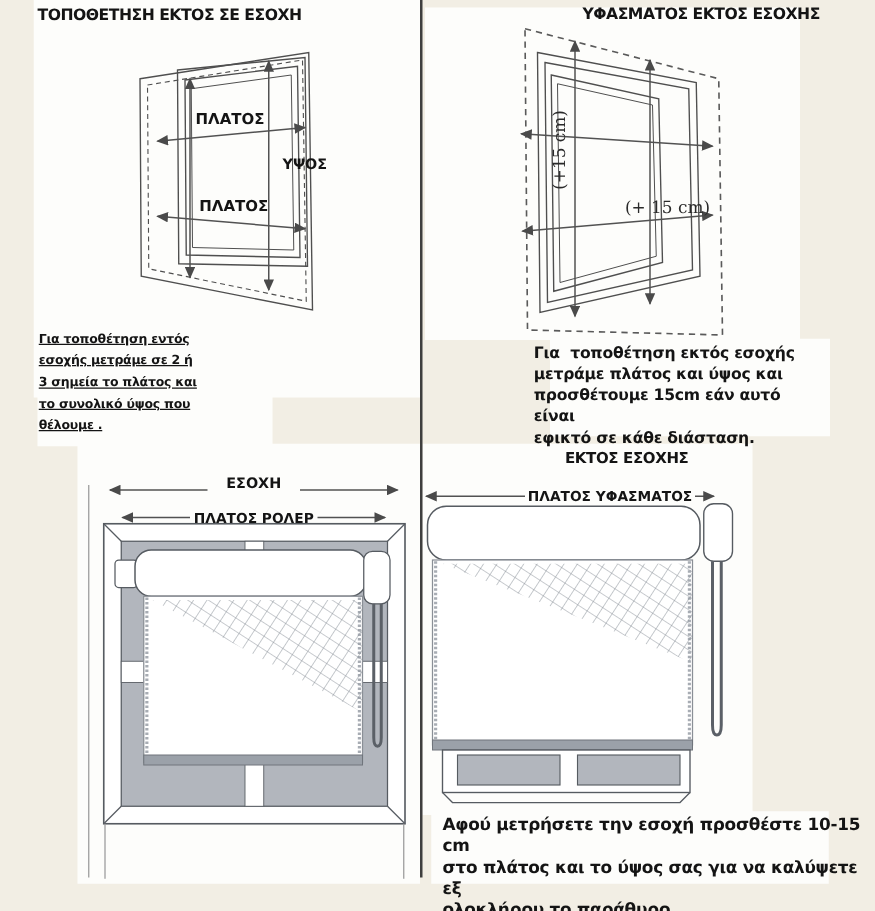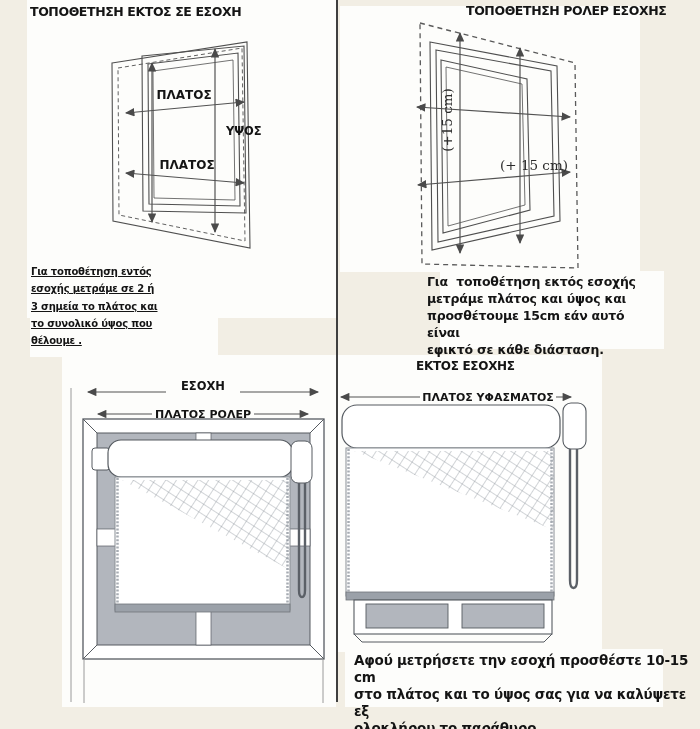--- a/index.html
+++ b/index.html
@@ -2,21 +2,21 @@
 <html style="--page-bg: #f2eee4; --panel-bg: #fdfdfb; --line: #4a4a4a; --frame-gray: #b2b6bd; --text: #141414;"><head>
 <meta charset="utf-8">
 <style>
   html,body{margin:0;padding:0;}
   body{width:700px;height:729px;position:relative;overflow:hidden;
        background:var(--page-bg,#f2eee4);
        font-family:"DejaVu Sans",sans-serif;color:var(--text,#141414);}
   .panel{position:absolute;background:var(--panel-bg,#fdfdfb);}
   .divider{position:absolute;background:#3f3f3f;}
   .title{position:absolute;font-weight:700;font-size:12.5px;letter-spacing:-0.4px;white-space:nowrap;z-index:3;}
-  .heading{position:absolute;font-weight:700;font-size:12px;letter-spacing:-0.3px;white-space:nowrap;z-index:3;}
+  .heading{position:absolute;font-weight:700;font-size:12px;letter-spacing:-0.3px;white-space:nowrap;z-index:3;margin-left:36px;}
   .caption{position:absolute;font-weight:700;white-space:pre-wrap;z-index:3;}
   .cap-tl{left:31px;top:263px;width:200px;font-size:10px;line-height:17.3px;letter-spacing:-0.2px;text-decoration:underline;}
   .cap-tr{left:427px;top:273px;width:230px;font-size:12.5px;line-height:17px;letter-spacing:-0.2px;}
   .cap-br{left:354px;top:652px;width:345px;font-size:13.5px;line-height:17px;letter-spacing:-0.2px;}
   svg{position:absolute;z-index:2;}
   .dlabel{font-family:"DejaVu Sans",sans-serif;font-weight:700;fill:#141414;}
   .serif{font-family:"DejaVu Serif",serif;font-weight:400;fill:#2a2a2a;}
 </style>
 </head>
 <body>
@@ -25,21 +25,21 @@
 <div class="panel" style="left:30px;top:260px;width:188px;height:97px;"></div>
 <div class="panel" style="left:340px;top:6px;width:300px;height:266px;"></div>
 <div class="panel" style="left:440px;top:271px;width:224px;height:78px;"></div>
 <div class="panel" style="left:62px;top:355px;width:274px;height:352px;"></div>
 <div class="panel" style="left:338px;top:355px;width:264px;height:297px;"></div>
 <div class="panel" style="left:345px;top:649px;width:318px;height:58px;"></div>
 
 <div class="divider" style="left:336px;top:0;width:2px;height:702px;z-index:1;"></div>
 
 <div class="title" style="left:30px;top:4px;">ΤΟΠΟΘΕΤΗΣΗ ΕΚΤΟΣ ΣΕ ΕΣΟΧΗ</div>
-<div class="title" style="left:466px;top:3px;">ΤΟΠΟΘΕΤΗΣΗ ΡΟΛΕΡ ΕΣΟΧΗΣ</div>
+<div class="title" style="left:466px;top:3px;">ΥΦΑΣΜΑΤΟΣ ΕΚΤΟΣ ΕΣΟΧΗΣ</div>
 <div class="caption cap-tl">Για τοποθέτηση εντός
 εσοχής μετράμε σε 2 ή
 3 σημεία το πλάτος και
 το συνολικό ύψος που
 θέλουμε .</div>
 <div class="caption cap-tr">Για  τοποθέτηση εκτός εσοχής
 μετράμε πλάτος και ύψος και
 προσθέτουμε 15cm εάν αυτό είναι
 εφικτό σε κάθε διάσταση.</div>
 <div class="heading" style="left:416px;top:359px;">ΕΚΤΟΣ ΕΣΟΧΗΣ</div>

